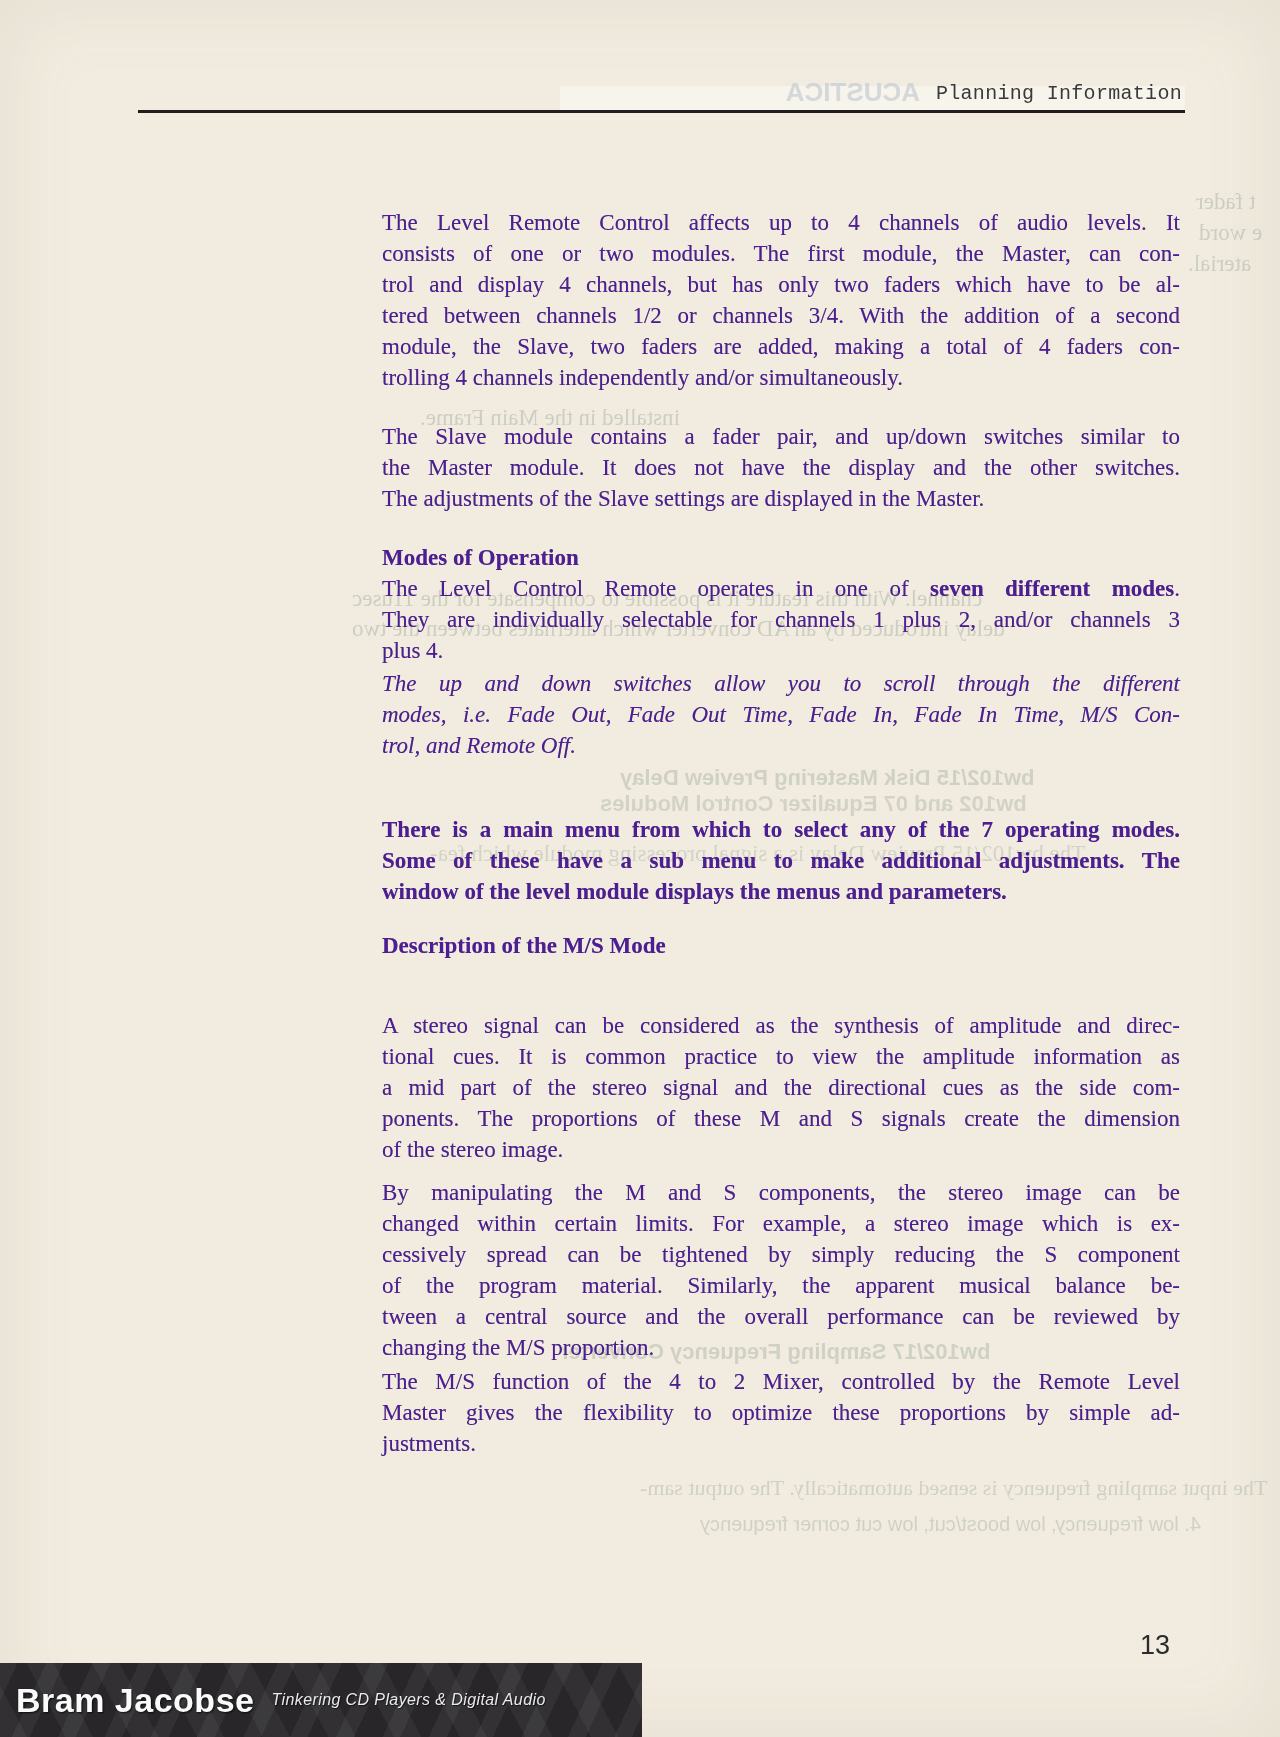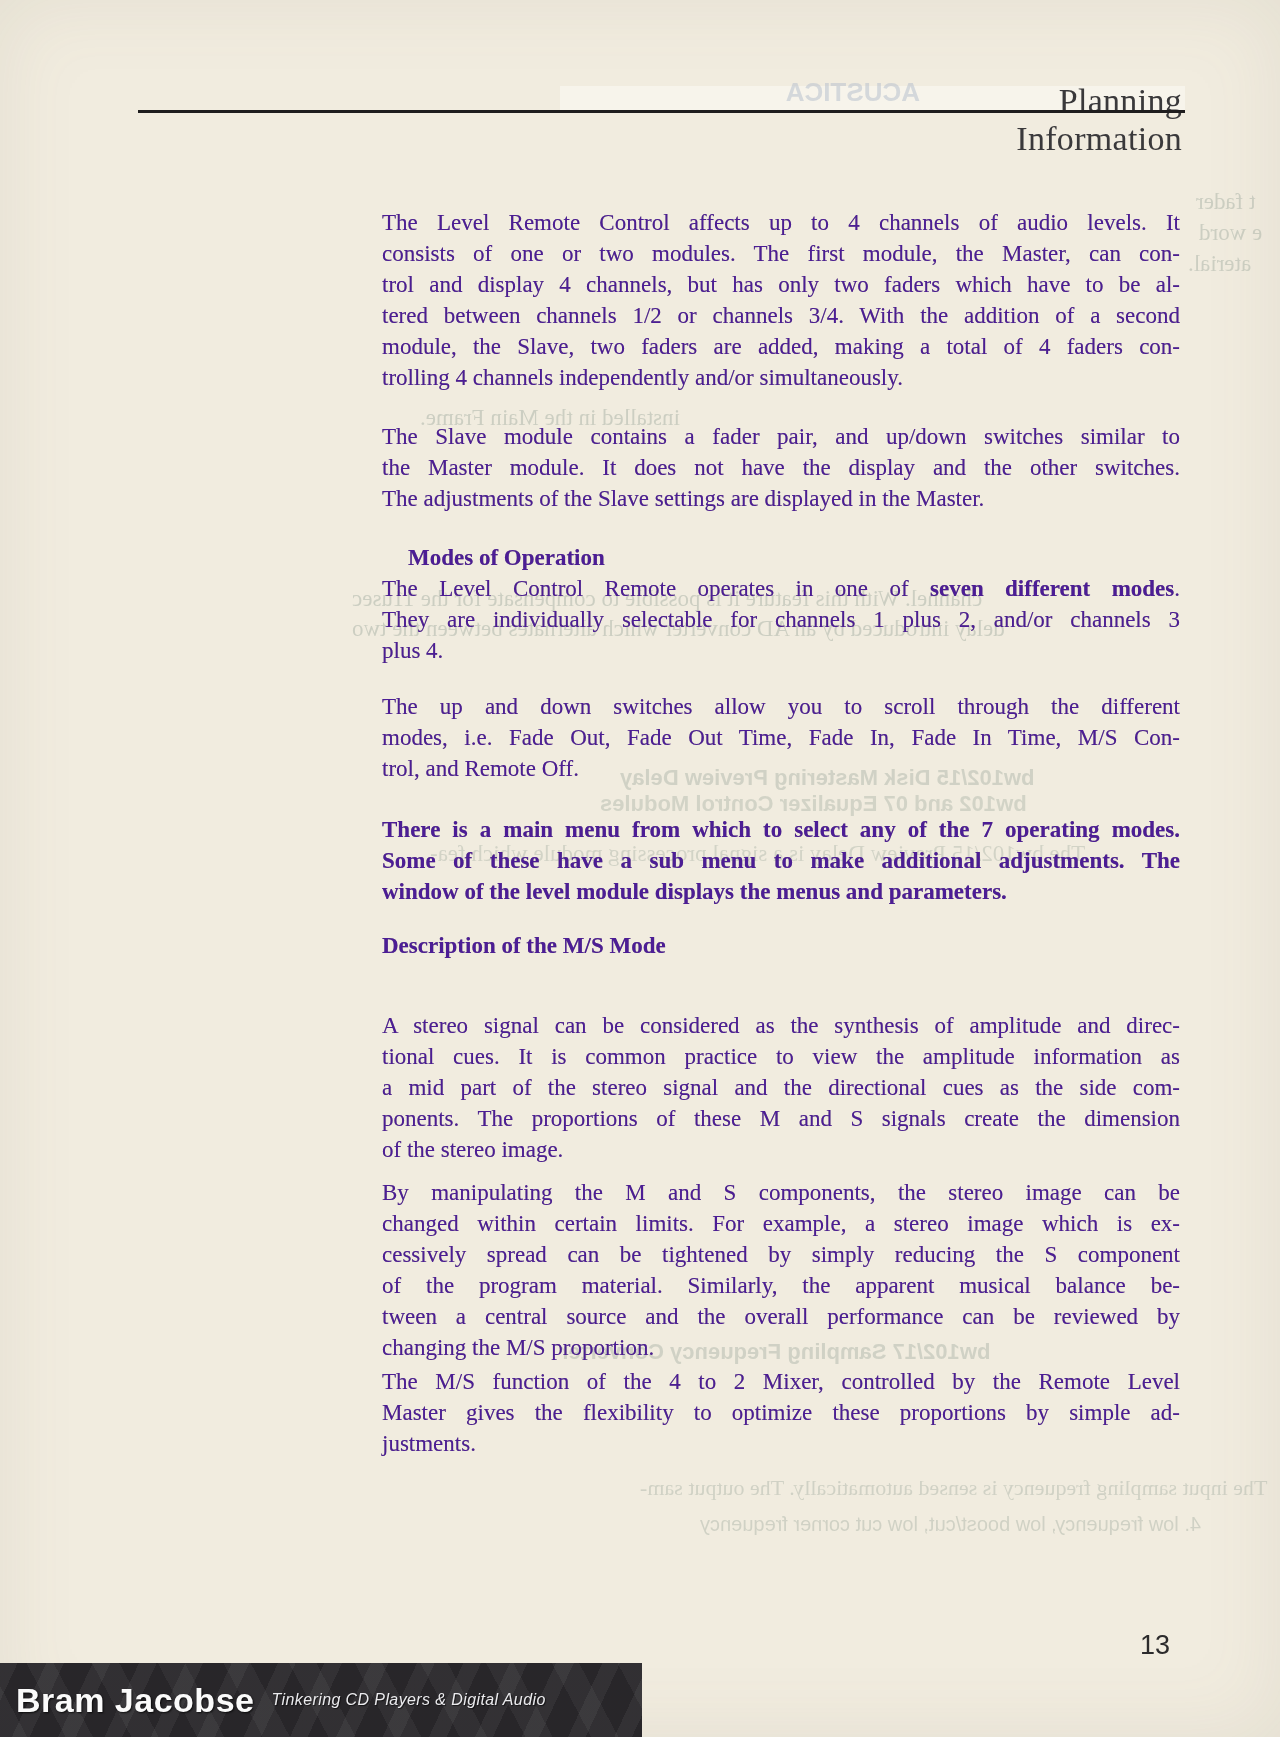--- a/index.html
+++ b/index.html
@@ -9,38 +9,38 @@
     font-family:"Liberation Serif", serif;
   }
   .paper{
     position:absolute;inset:0;
     background:linear-gradient(90deg,#e6e1d2 0%,#efead D 0%,#f0ebde 3%,#f1ecdf 55%,#f6f2e6 100%);
     box-shadow:inset 0 0 80px rgba(115,105,85,0.10);
   }
   
   .header-title{
     position:absolute;top:82px;left:930px;width:252px;text-align:right;
-    font-family:Liberation Serif, serif;font-size:34px;color:#3a393b;
+    font-family:Liberation Mono, monospace;font-size:20px;color:#3a393b;
     letter-spacing:.3px;z-index:2;
   }
   .rule-glow{position:absolute;left:560px;top:86px;width:625px;height:26px;
     background:rgba(253,252,247,.5);z-index:0;}
   .rule{position:absolute;left:138px;top:110px;width:1047px;height:3px;
     background:#1f1d1e;z-index:2;}
   
   .para{
     position:absolute;left:382px;width:798px;
     font-size:23px;line-height:31px;color:#4c1d95;z-index:2;
     text-shadow:0 0 .5px rgba(30,25,25,.4);
   }
   .jline{text-align:justify;text-align-last:justify;}
   .jline.last{text-align-last:left;}
   .heading{font-weight:bold;}
-  #p1{top:207px;} #p2{top:421px;} #h1{top:542px;margin-left:26px;} #p3{top:573px;}
-  #p4{top:691px;} #p5{top:814px;font-weight:bold;} #h2{top:930px;} #p6{top:1010px;}
+  #p1{top:207px;} #p2{top:421px;} #h1{top:542px;} #p3{top:573px;}
+  #p4{top:668px;font-style:italic;} #p5{top:814px;font-weight:bold;} #h2{top:930px;} #p6{top:1010px;}
   #p7{top:1144px;margin-top:33px;} #p8{top:1366px;}
   
   .pageno{position:absolute;top:1630px;left:1140px;width:44px;
     font-family:"Liberation Sans",sans-serif;font-size:27px;color:#2c2b2c;z-index:2;}
   
   .footer{
     position:absolute;left:0;top:1663px;width:642px;height:74px;
     background-color:#2a282c;
     background-image:
       repeating-linear-gradient(115deg, rgba(255,255,255,.05) 0 16px, rgba(255,255,255,0) 16px 42px),

